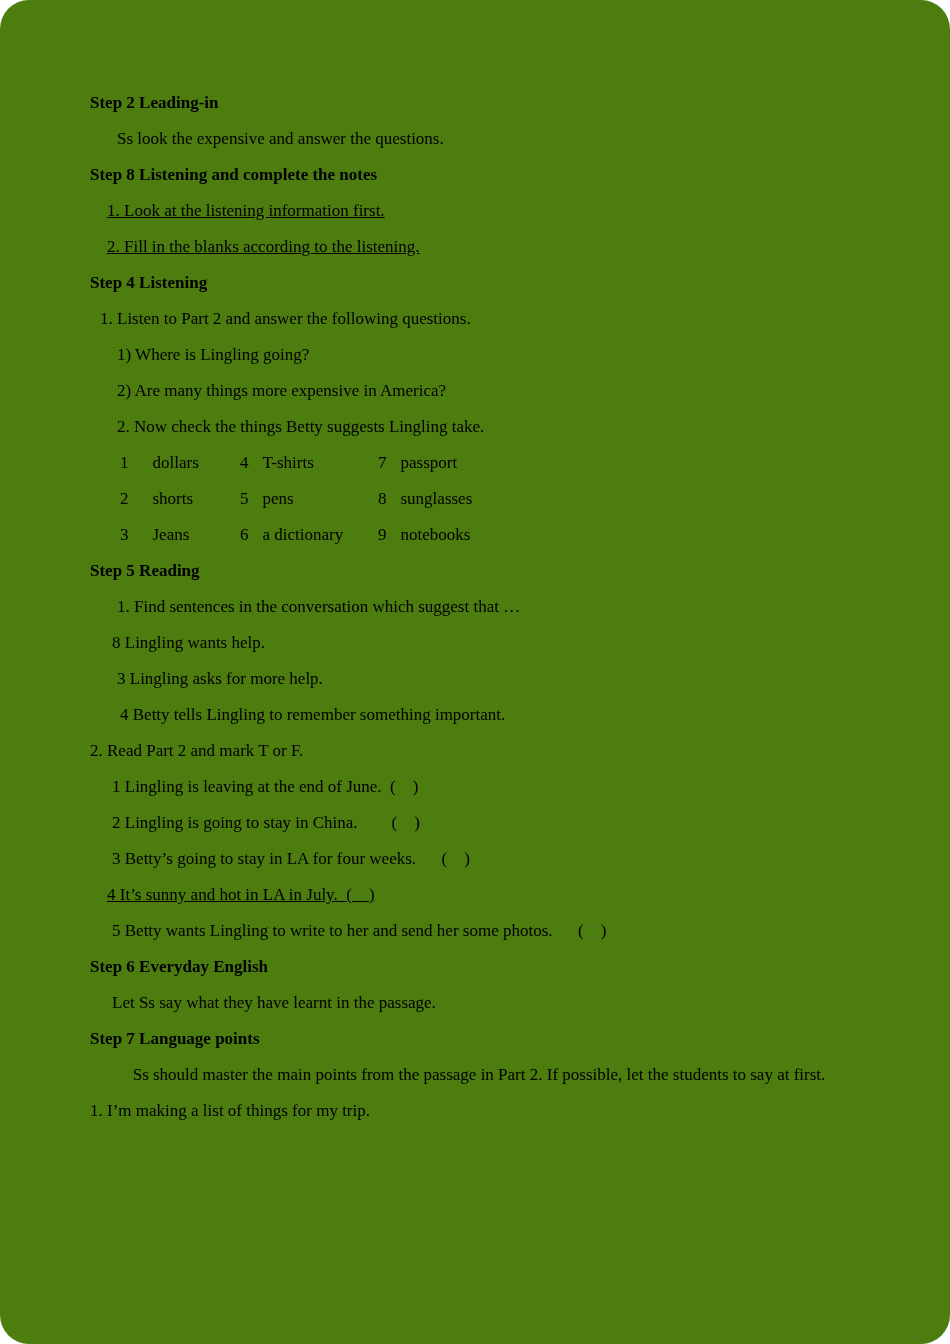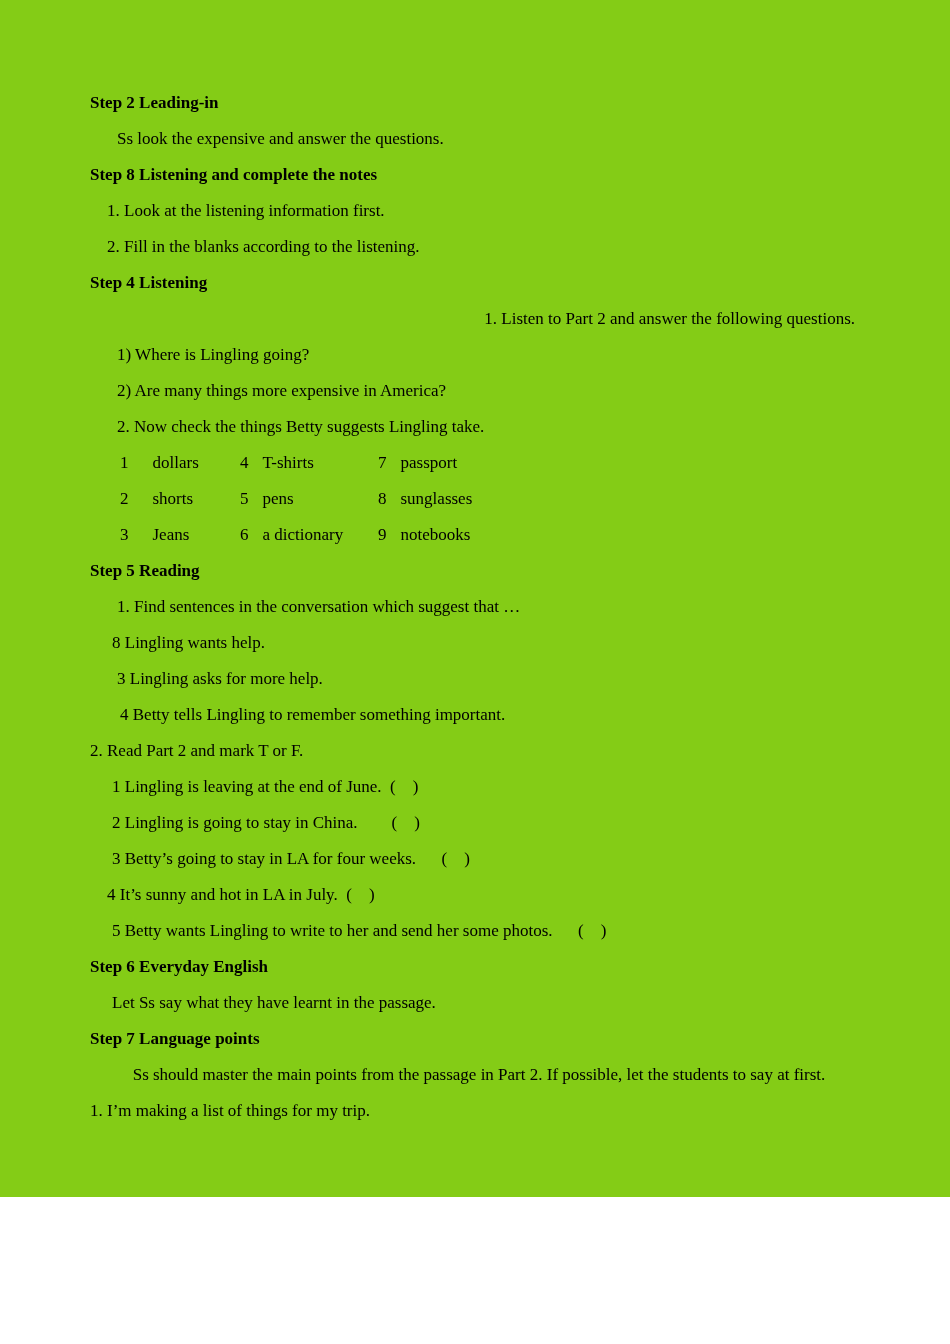--- a/index.html
+++ b/index.html
@@ -1,35 +1,36 @@
 <!DOCTYPE html>
 <html><head>
 <meta charset="utf-8">
 <style>
   * { margin: 0; padding: 0; box-sizing: border-box; }
   html, body { background: #ffffff; }
   .page {
     position: relative;
     width: 950px;
-    height: 1197px;
+    height: 1344px;
     margin: 0 auto;
-    background: #84cc16;
+    background: #4d7c0f;
     color: #000000;
     padding: 85px 95px 0 90px;
     font-family: "Liberation Serif", "DejaVu Serif", serif;
     font-size: 17px;
     overflow: hidden;
+    border-radius: 29px;
   }
   .ln {
     line-height: 36px;
     white-space: pre-wrap;
   }
   .bold { font-weight: bold; }
-  .in1 { margin-left: 10px; text-align: right; }
-  .in2 { margin-left: 17px; }
+  .in1 { margin-left: 10px; }
+  .in2 { margin-left: 17px; text-decoration: underline; }
   .in3 { margin-left: 22px; }
   .in4 { margin-left: 27px; }
   .in5 { margin-left: 30px; }
   .wrap { text-indent: 13px; text-align: center; }
   .checklist { margin-left: 30px; }
   .check-row {
     display: grid;
     grid-template-columns: 120px 138px 1fr;
     line-height: 36px;
   }

